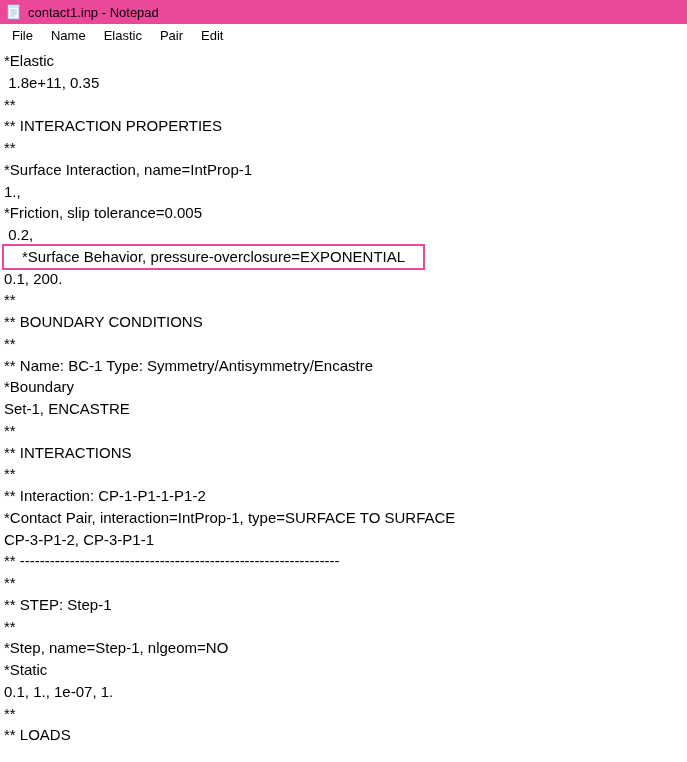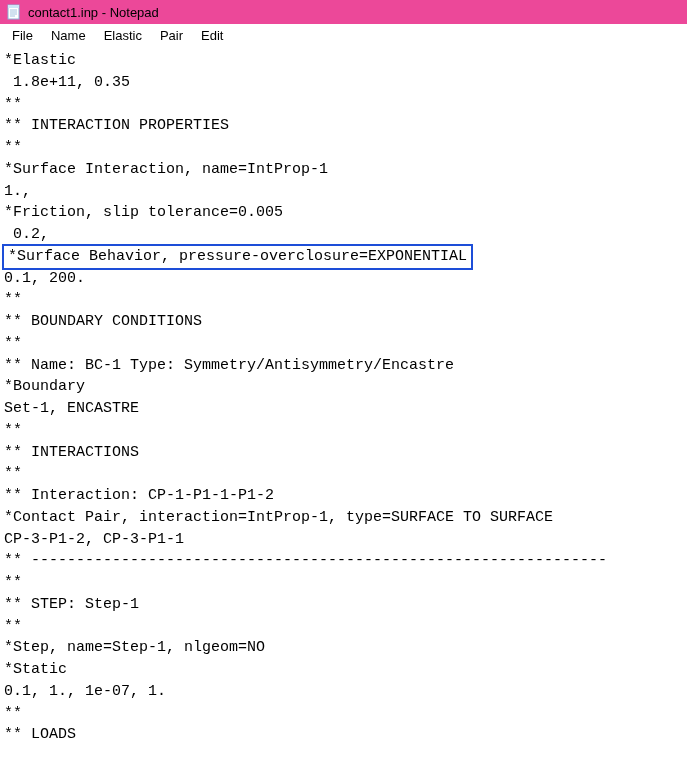--- a/index.html
+++ b/index.html
@@ -33,31 +33,31 @@
       padding: 2px 4px 4px 4px;
       background: #fff;
     }
     .menu-item {
       padding: 2px 8px;
       font-size: 13px;
       color: #000;
       cursor: default;
     }
     .content {
-      font-family: Liberation Mono, monospace;
+      font-family: Liberation Sans, sans-serif;
       font-size: 15px;
       line-height: 1.45;
       padding: 1px 4px;
       white-space: pre;
       color: #000;
     }
     .highlight-box {
-      border: 2px solid #1d4ed8;
+      border: 2px solid #ec4899;
       display: inline-block;
-      padding: 0 4px;
+      padding: 0 18px;
       margin: -2px;
     }
     .line { display: block; }
   </style>
 </head>
 <body>
 
 <div class="title-bar">
   <span class="app-icon">
     <svg width="16" height="16" viewBox="0 0 16 16">

